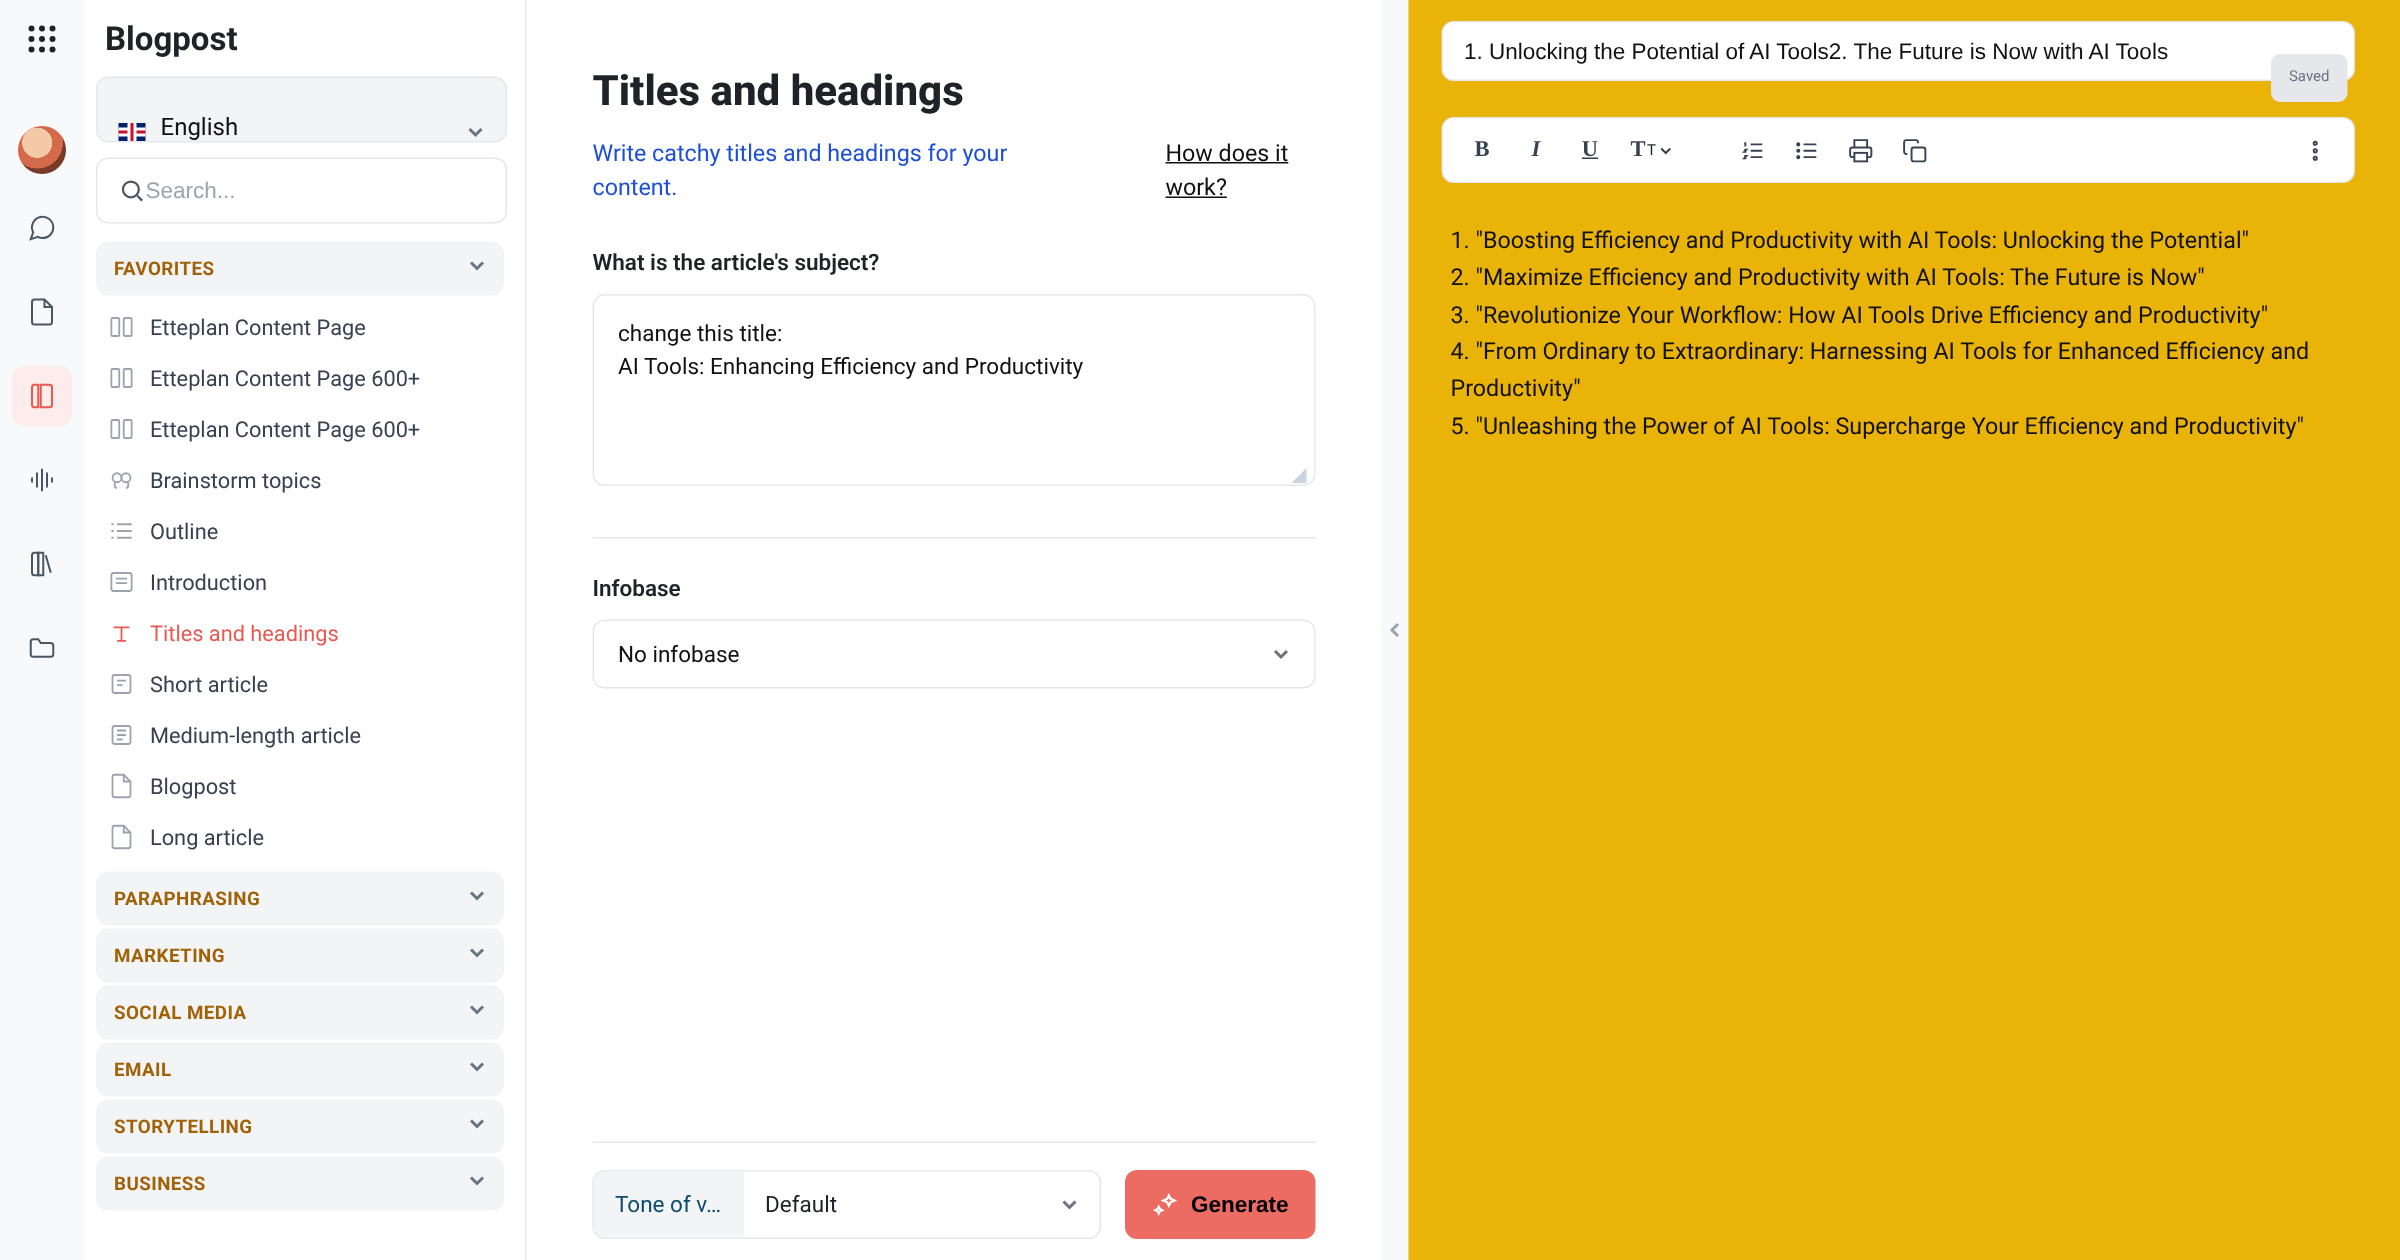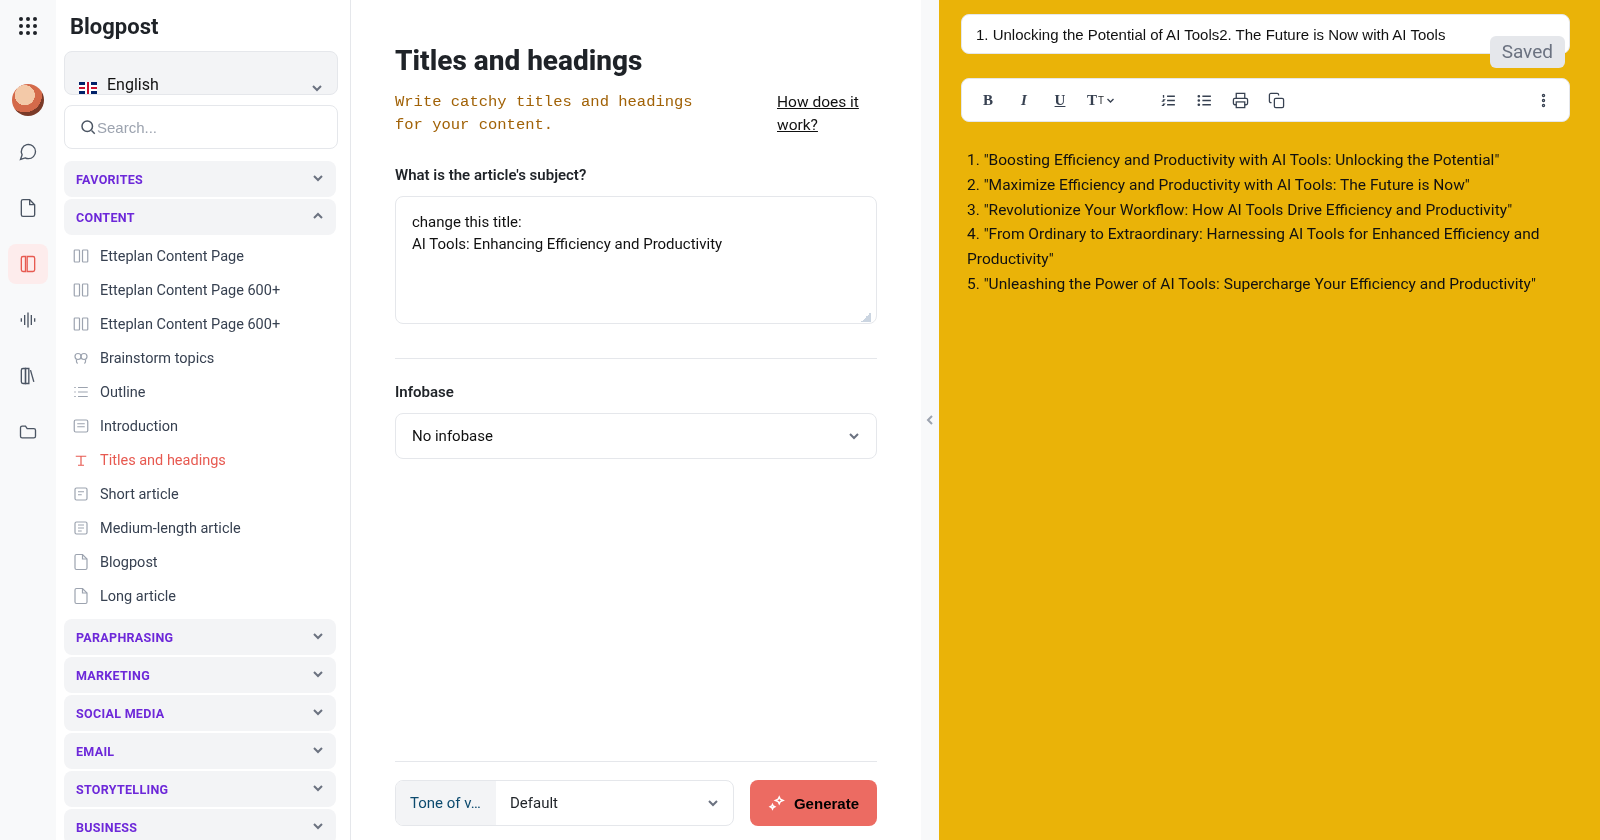--- a/index.html
+++ b/index.html
@@ -77,21 +77,21 @@
   .search-box input { border:none; outline:none; font-size:15px; flex:1; color:#111; background:transparent;}
   .search-box input::placeholder{ color:#9ca3af; }
   .search-box svg { width:18px; height:18px; stroke:#4b5563; fill:none; stroke-width:2;}
 
   .scroll-area{ flex:1; overflow-y:auto; position:relative; padding-right:2px;}
   .scroll-area::-webkit-scrollbar{ width:6px;}
   .scroll-area::-webkit-scrollbar-thumb{ background:#cbd5e1; border-radius:3px;}
 
   .cat {
     height:36px; display:flex; align-items:center; padding:0 12px;
-    font-size:12.5px; font-weight:700; letter-spacing:.3px; color:#6d28d9;
+    font-size:12.5px; font-weight:700; letter-spacing:.3px; color:#a16207;
     background:#f3f4f6; border-radius:8px; margin-bottom:2px; cursor:pointer; text-transform:uppercase;
   }
   .cat .chev-wrap{ margin-left:auto; }
   .tmpl-list{ padding:2px 0 6px; }
   .tmpl-item{
     display:flex; align-items:center; gap:10px; height:34px; padding:0 8px;
     font-size:14.5px; color:#374151; border-radius:6px; cursor:pointer;
   }
   .tmpl-item svg{ width:18px; height:18px; stroke:#9ca3af; fill:none; stroke-width:1.6; flex-shrink:0;}
   .tmpl-item.active{ color:#e75a51; }
@@ -100,21 +100,21 @@
   
   .center {
     flex: 0 0 570px;
     background:#fff;
     padding: 44px 44px 0;
     display:flex; flex-direction:column;
     position:relative;
   }
   .center h1{ font-size:28px; font-weight:800; margin-bottom:14px; }
   .head-row{ display:flex; justify-content:space-between; align-items:flex-start; gap:30px; margin-bottom:28px;}
-  .head-row p{ font-size:15.5px; color:#a16207; max-width:300px; line-height:1.5;font-family:Liberation Mono, monospace;}
+  .head-row p{ font-size:15.5px; color:#1d4ed8; max-width:300px; line-height:1.5;}
   .head-row a{ font-size:15.5px; color:#111; text-decoration:underline; line-height:1.5; max-width:100px; text-align:left;}
   .field-label{ font-size:15px; font-weight:600; margin-bottom:12px; color:#1f2328;}
   textarea{
     width:100%; border:1px solid #e5e7eb; border-radius:8px; padding:14px 16px;
     font-size:15px; resize:none; outline:none; font-family:inherit; color:#111;
     height:128px; line-height:1.5;
   }
   .hr{ border:none; border-top:1px solid #e5e7eb; margin:30px 0 24px;}
 
   .select{
@@ -151,21 +151,21 @@
   }
   .doc-title-row{
     background:#fff; border:1px solid #e5e7eb; border-radius:8px; height:40px;
     display:flex; align-items:center; padding:0 4px 0 14px; margin-bottom:24px;
   }
   .doc-title-row input{
     flex:1; border:none; outline:none; font-size:15px; color:#111; background:transparent;
     text-overflow:ellipsis; white-space:nowrap; overflow:hidden;
   }
   .saved-pill{
-    background:#e5e7eb; color:#6b7280; font-size:19px; height:32px;
+    background:#e5e7eb; color:#6b7280; font-size:10px; height:32px;
     padding:0 12px; display:flex; align-items:center; border-radius:6px;margin-top:35px;
   }
 
   .toolbar{
     background:#fff; border:1px solid #e5e7eb; border-radius:8px; height:44px;
     display:flex; align-items:center; padding:0 12px; gap:8px; margin-bottom:26px;
   }
   .tb-btn{ width:28px; height:28px; display:flex; align-items:center; justify-content:center; border-radius:4px; cursor:pointer;}
   .tb-btn svg{ width:17px; height:17px; stroke:#374151; fill:none; stroke-width:1.8;}
   .tb-sep{ flex:1; }
@@ -258,26 +258,20 @@
       <input type="text" placeholder="Search..." style="">
     </div>
 
     <div class="scroll-area">
       <div class="cat">
         <span>Favorites</span>
         <span class="chev-wrap"><svg class="chev" viewBox="0 0 12 12">
               <path d="M2 4l4 4 4-4"></path>
             </svg></span>
       </div>
-      <div class="cat">
-        <span>Content</span>
-        <span class="chev-wrap"><svg class="chev" viewBox="0 0 12 12">
-              <path d="M2 8l4-4 4 4"></path>
-            </svg></span>
-      </div>
       <div class="tmpl-list" id="content-list">
           <div class="tmpl-item">
             <svg viewBox="0 0 24 24">
               <rect x="3" y="4" width="7" height="16" rx="1"></rect>
               <rect x="14" y="4" width="7" height="16" rx="1"></rect>
             </svg>
             <span>Etteplan Content Page</span>
           </div>
           <div class="tmpl-item">
             <svg viewBox="0 0 24 24">

